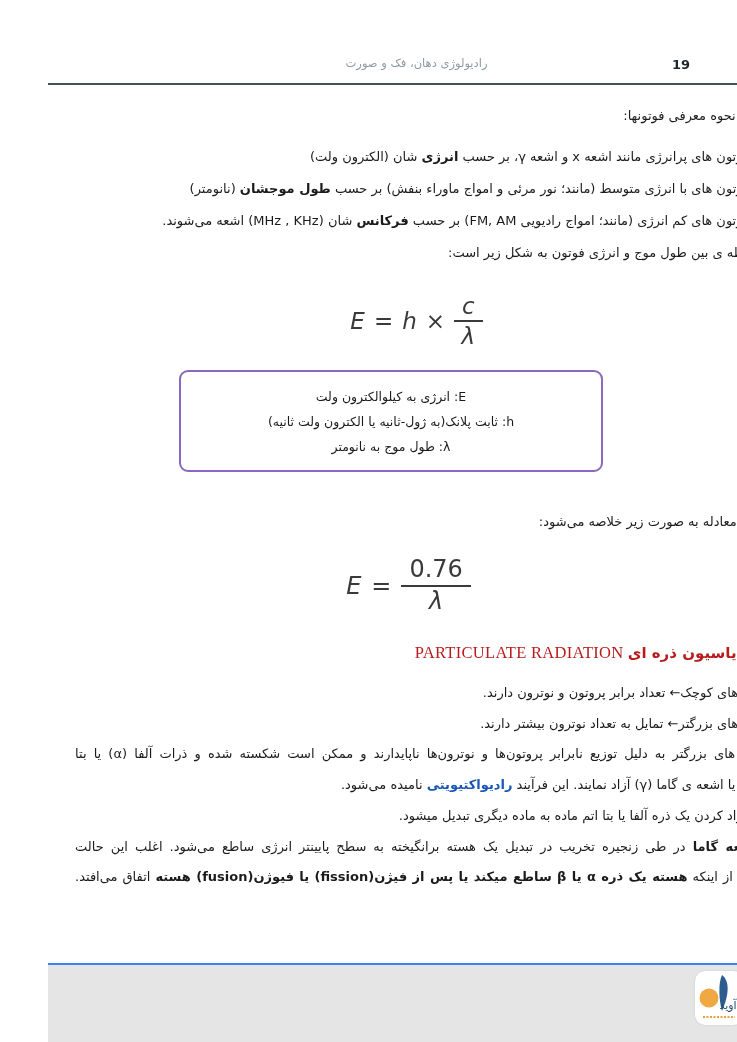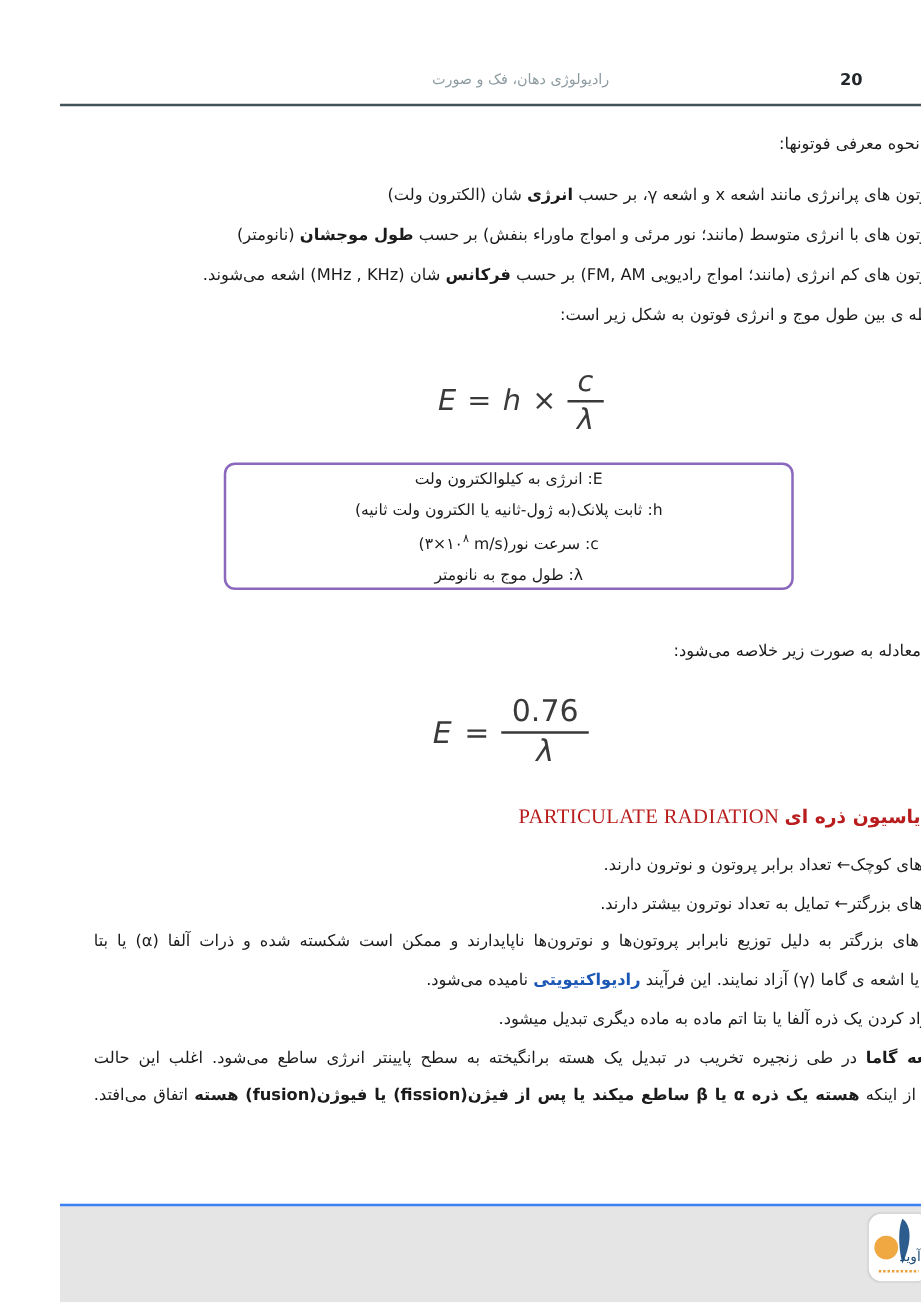--- a/index.html
+++ b/index.html
@@ -29,21 +29,21 @@
   .formula{position:absolute;left:0;right:0;display:flex;align-items:center;justify-content:center;
     direction:ltr;color:#3a3a3a;font-family:"DejaVu Sans",sans-serif;}
   .formula .it{font-style:italic;}
   .f1{top:293px;font-size:23px;gap:9px;}
   .f2{top:556px;font-size:24px;gap:10px;transform:translateX(-8px);}
   .frac{display:inline-flex;flex-direction:column;align-items:center;line-height:1.15;}
   .frac .num{border-bottom:2px solid #3a3a3a;padding:0 8px 1px 8px;}
   .frac .den{padding-top:1px;}
 
   
-  .defbox{position:absolute;top:370px;left:131px;width:456px;height:102px;
+  .defbox{position:absolute;top:370px;left:131px;width:424px;height:102px;
     border:2px solid #8a68bd;border-radius:9px;box-sizing:border-box;
     display:flex;flex-direction:column;justify-content:center;gap:0;}
   .defbox .dline{text-align:center;font-size:12.5px;color:#1b1b1b;line-height:25px;white-space:nowrap;}
   sup{font-size:9px;}
 
   
   .section-heading{color:#b91c1c;}
   .section-heading .fa{font-weight:bold;font-size:15px;}
   .section-heading .en{font-family:"Liberation Serif",serif;font-size:16.5px;letter-spacing:.3px;}
 
@@ -53,21 +53,21 @@
     box-shadow:0 0 2px rgba(0,0,0,.15);overflow:hidden;}
   .logo svg{display:block;}
 </style>
 </head>
 <body>
 
 <div class="page">
 
   <div class="header-title">رادیولوژی دهان، فک و صورت</div>
   <div class="pagenum-box">
-    <span class="pagenum">20</span>
+    <span class="pagenum">19</span>
   </div>
   <div class="header-rule"></div>
 
   <div class="content">
 
     <div class="line bullet-line" style="top:106px">
       <span class="bullet-dot">•</span>
       <span>نحوه معرفی فوتونها:</span>
     </div>
 
@@ -85,21 +85,20 @@
     <span>×</span>
     <span class="frac">
       <span class="num it">c</span>
       <span class="den it">λ</span>
     </span>
   </div>
 
   <div class="defbox">
     <div class="dline">E: انرژی به کیلوالکترون ولت</div>
     <div class="dline">h: ثابت پلانک(به ژول-ثانیه یا الکترون ولت ثانیه)</div>
-    <div class="dline"><span>c: سرعت نور(</span><span dir="ltr"><span>۳×۱۰</span><sup>۸</sup><span> m/s</span></span><span>)</span></div>
     <div class="dline">λ: طول موج به نانومتر</div>
   </div>
 
   <div class="content">
     <div class="line" style="top:512px">این معادله به صورت زیر خلاصه می‌شود:</div>
   </div>
 
   <div class="formula f2">
     <span class="it">E</span>
     <span>=</span>

